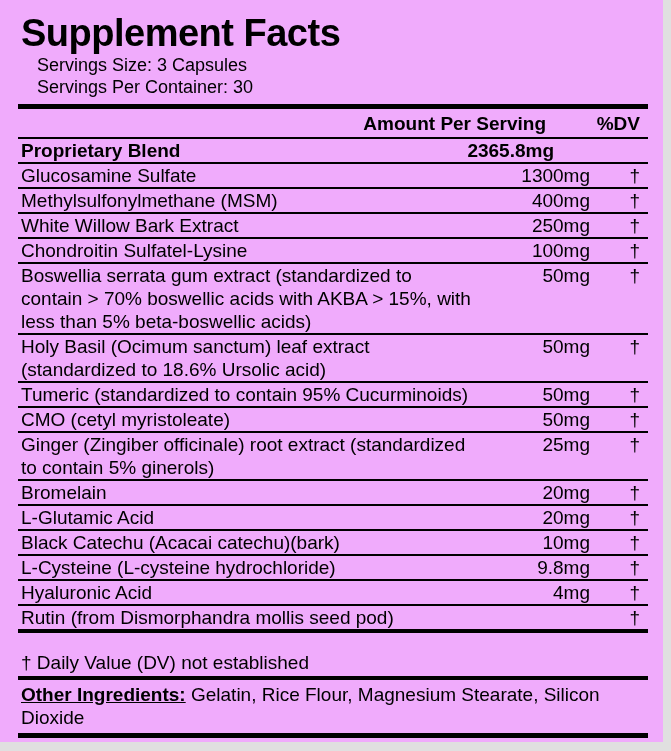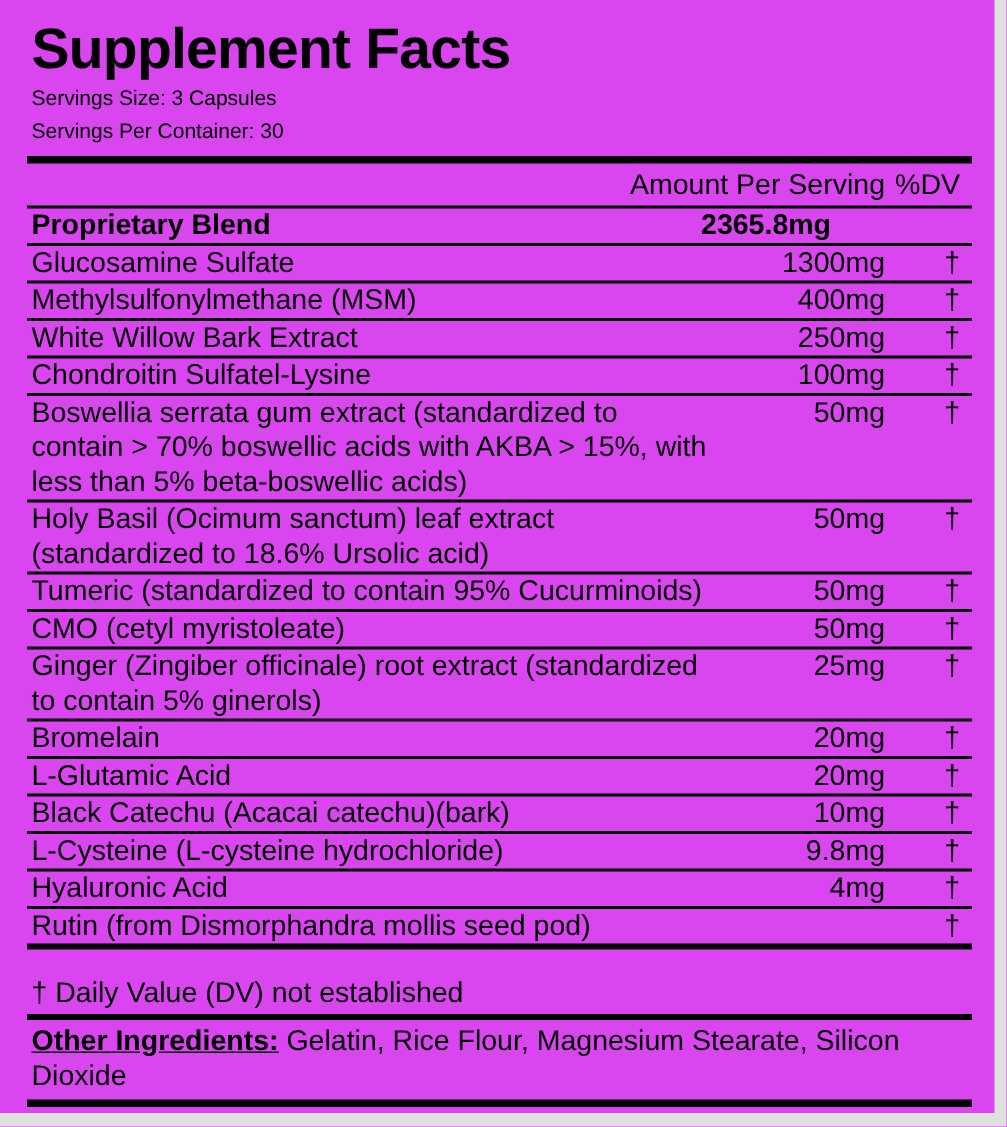--- a/index.html
+++ b/index.html
@@ -13,51 +13,53 @@
     font-family: "Liberation Sans", sans-serif;
     color: #000;
     position: relative;
   }
   .label {
     position: absolute;
     left: 0;
     top: 0;
     width: 663px;
     height: 742px;
-    background: #d946ef;
+    background: #f0abfc;
     box-sizing: border-box;
     padding: 12px 15px 0 18px;
     overflow: hidden;
   }
   .title {
     font-size: 38px;
     line-height: 42px;
     font-weight: bold;
     margin: 0;
     padding-left: 3px;
     letter-spacing: -0.5px;
   }
   .serving {
-    font-size: 14px;
+    font-size: 18px;
     line-height: 22px;
     padding-left: 3px;
+    margin-left: 16px;
   }
   .bar {
     height: 5px;
     background: #000;
     margin-top: 6px;
   }
   .header-row {
     display: flex;
     align-items: flex-start;
     padding: 4px 0 2px 0;
     border-bottom: 2px solid #000;
-    font-weight: normal;
+    font-weight: bold;
     font-size: 19px;
     line-height: 22px;
+    gap: 44px;
   }
   .header-row .spacer { flex: 1; }
   .amt-h { text-align: right; }
   .col-name {
     flex: 1;
     padding-left: 3px;
   }
   .col-amt {
     width: 112px;
     text-align: right;

